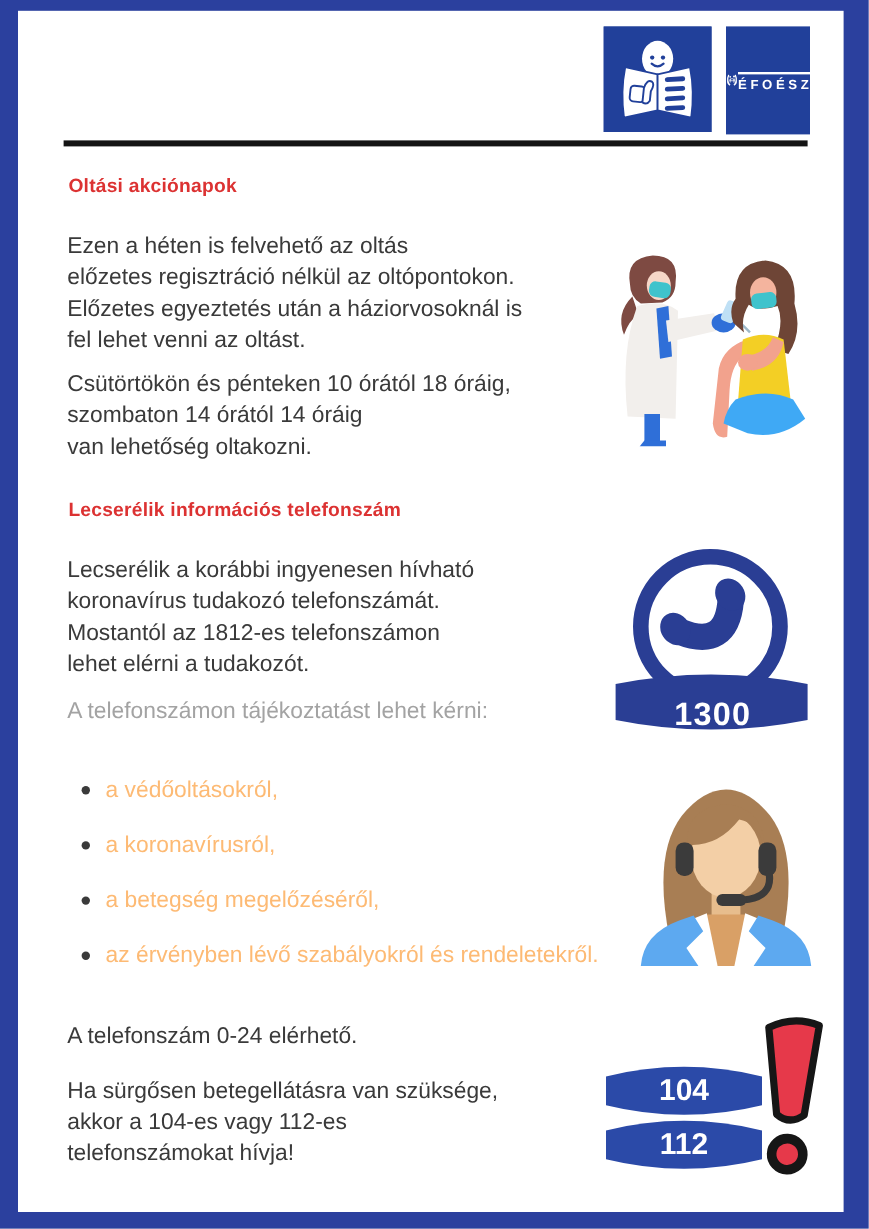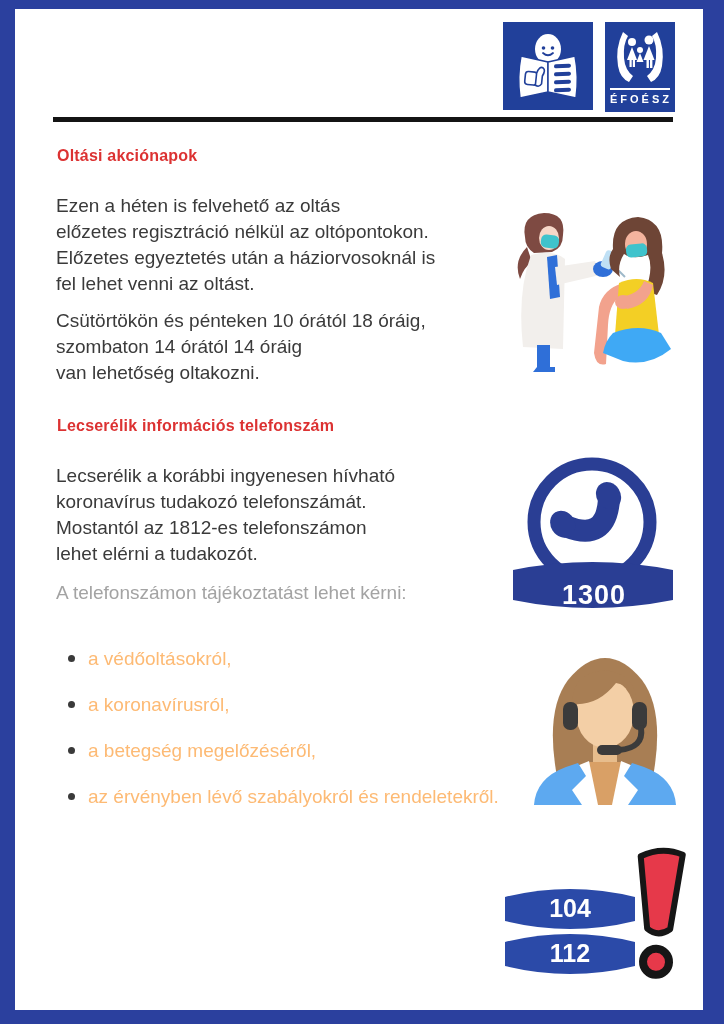--- a/index.html
+++ b/index.html
@@ -8,21 +8,21 @@
     position:relative; width:724px; height:1024px;
     background:#2b409e; margin:0 auto; overflow:hidden;
     font-family:"Liberation Sans", sans-serif;
   }
   .inner {
     position:absolute; left:15px; top:9px; right:21px; bottom:14px;
     background:#ffffff;
   }
   .abs { position:absolute; }
   .logo-box {
-    background:#21409a; display:flex; flex-direction:column;
+    background:#21409a; display:flex; flex-direction:row;
     align-items:center; justify-content:center;
   }
   .rule { background:#141414; }
   h2.section-title {
     font-size:16px; font-weight:bold; color:#dc3232; letter-spacing:.2px;
   }
   .para {
     font-size:19px; line-height:26px; color:#3a3a3a;
     white-space:pre-line;
   }
@@ -214,21 +214,25 @@
       <path d="M67 112 L103 112 L94 155 L76 155 Z" fill="#d9a066"></path>
 
       <path d="M52 118 L69 111 L78 155 L48 155 Z" fill="#ffffff"></path>
       <path d="M118 118 L101 111 L92 155 L122 155 Z" fill="#ffffff"></path>
 
       <path d="M14 155 Q16 128 46 117 L58 113 L66 126 L52 140 L62 155 Z" fill="#5da9f0"></path>
       <path d="M156 155 Q154 128 124 117 L112 113 L104 126 L118 140 L108 155 Z" fill="#5da9f0"></path>
     </svg>
   </div>
 
-
+  <div class="abs para" style="left:56px; top:851px; width:450px;">A telefonszám 0-24 elérhető.</div>
+
+  <div class="abs para" style="left:56px; top:897px; width:450px;">Ha sürgősen betegellátásra van szüksége,
+akkor a 104-es vagy 112-es
+telefonszámokat hívja!</div>
 
   <div class="abs" style="left:502px; top:845px; width:192px; height:142px;">
     <svg width="192" height="142" viewBox="0 0 192 142">
       <path d="M3 52 Q68 36 133 52 L133 76 Q68 92 3 76 Z" fill="#2b4aa8"></path>
       <text class="banner-num" x="68" y="72" text-anchor="middle">104</text>
       <path d="M3 97 Q68 81 133 97 L133 121 Q68 137 3 121 Z" fill="#2b4aa8"></path>
       <text class="banner-num" x="68" y="117" text-anchor="middle">112</text>
       <g transform="rotate(2 160 60)">
         <path d="M137 12 Q158 1 179 9 L169 84 Q157 93 146 84 Z" fill="#e6394a" stroke="#161616" stroke-width="6" stroke-linejoin="round"></path>
         <circle cx="156" cy="117" r="13" fill="#e6394a" stroke="#161616" stroke-width="8"></circle>

